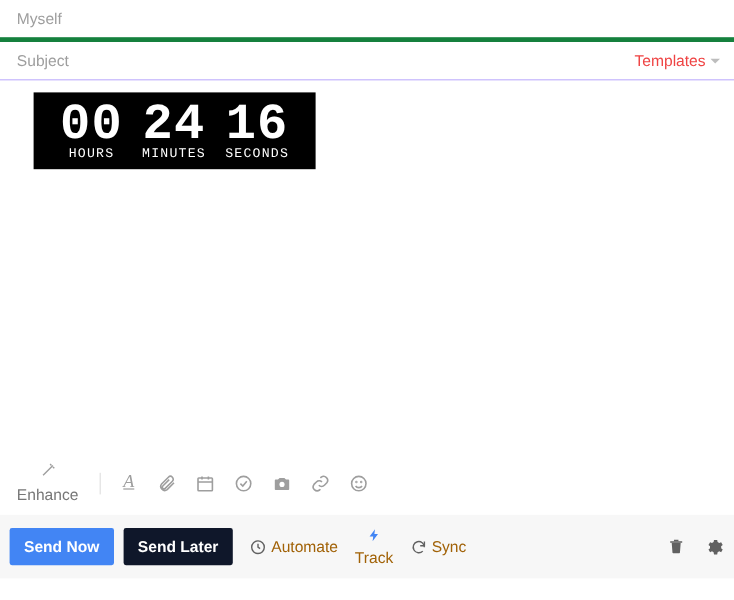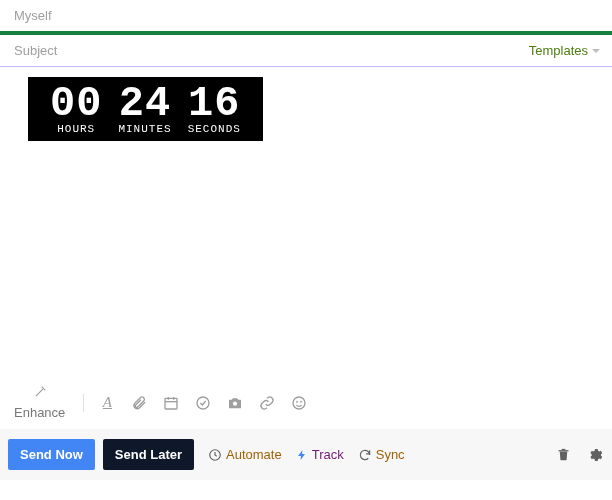--- a/index.html
+++ b/index.html
@@ -1,35 +1,35 @@
 <!DOCTYPE html>
 <html><head>
 <meta charset="utf-8">
 <style>
   * { box-sizing: border-box; margin: 0; padding: 0; }
   body { font-family: Arial, Helvetica, sans-serif; font-size: 13px; color: #777; width: 612px; height: 500px; overflow: hidden; background: #fff; }
   .recipient-row { border-bottom: 4px solid #15803d; padding: 8px 12px 8px 14px; color: #9e9e9e; font-size: 13px; }
   .subject-row { display: flex; justify-content: space-between; align-items: center; border-bottom: 1px solid #c4b5fd; padding: 8px 12px 8px 14px; }
   .subject-text { color: #9e9e9e; font-size: 13px; }
-  .templates { color: #4d7c0f; font-size: 13px; display: flex; align-items: center; gap: 4px; cursor: pointer; justify-content: space-between; }
+  .templates { color: #ef4444; font-size: 13px; display: flex; align-items: center; gap: 4px; cursor: pointer; justify-content: space-between; }
   .body-area { padding: 10px 28px; height: 310px; position: relative; }
   .countdown { background: #000; display: inline-flex; padding: 6px 14px 6px 14px; }
   .cd-unit { text-align: center; color: #fff; margin: 0 8px; }
   .cd-num { font-family: "Courier New", Courier, monospace; font-size: 42px; font-weight: bold; line-height: 1; letter-spacing: 1px; }
   .cd-label { font-family: Liberation Mono, monospace; font-size: 11px; letter-spacing: 1px; margin-top: -2px; }
   .toolbar { display: flex; align-items: center; gap: 14px; padding: 8px 14px 8px 14px; border-bottom: 1px solid transparent; }
   .tb-enhance { display: flex; align-items: center; gap: 6px; color: #777; cursor: pointer; flex-direction: column; }
   .tb-divider { width: 1px; height: 18px; background: #e0e0e0; margin-left: 4px; margin-right: 0px; }
   .tb-icon { color: #9e9e9e; cursor: pointer; display: flex; align-items: center; justify-content: center; width: 18px; height: 18px; }
   .send-row { background: #f7f7f7; display: flex; align-items: center; padding: 10px 8px; gap: 8px; }
   .btn { border: none; padding: 8px 12px; font-size: 13px; font-weight: bold; border-radius: 2px; cursor: pointer; color: #fff; }
   .btn-blue { background: #4285f4; }
   .btn-red { background: #0f172a; }
   .action-link { display: flex; align-items: center; gap: 4px; color: #a16207; font-size: 13px; cursor: pointer; margin-left: 6px; }
-  .action-link.blue { color: #701a75; }
+  .action-link.blue { color: #a16207; flex-direction: column; }
   .spacer { flex: 1; }
   svg { display: block; }
 </style>
 </head>
 <body>
 
 <div class="recipient-row">
   <span>Myself</span>
 </div>
 

